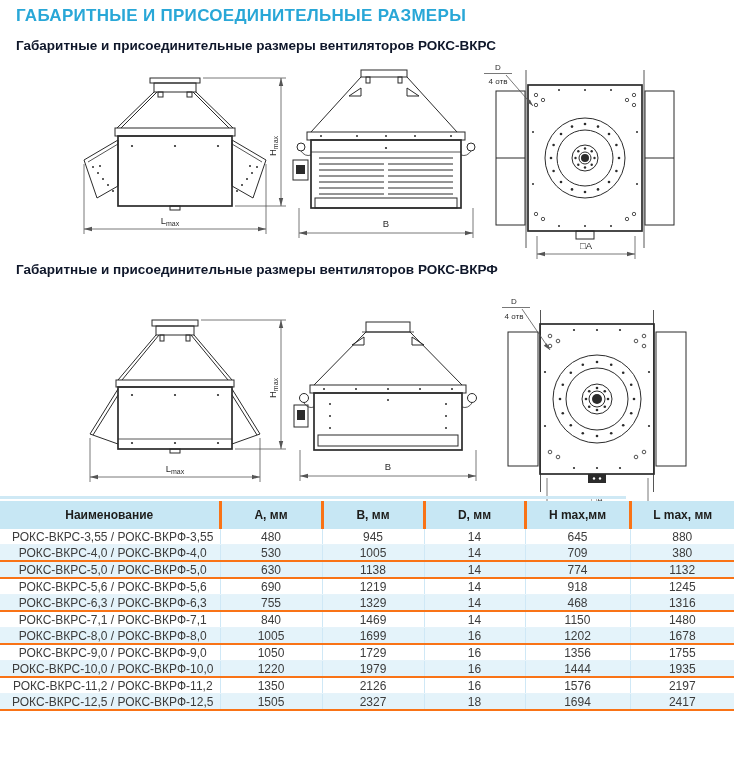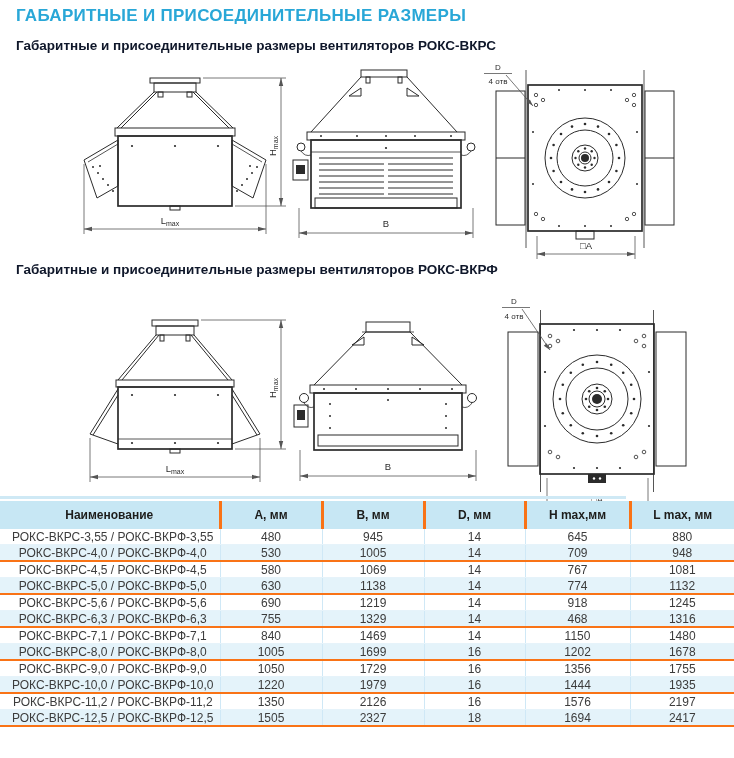--- a/index.html
+++ b/index.html
@@ -350,29 +350,21 @@
             <td>14</td>
             <td>645</td>
             <td>880</td>
           </tr>
           <tr class="alt">
             <td>РОКС-ВКРС-4,0 / РОКС-ВКРФ-4,0</td>
             <td>530</td>
             <td>1005</td>
             <td>14</td>
             <td>709</td>
-            <td>948</td>
-          </tr>
-          <tr>
-            <td>РОКС-ВКРС-4,5 / РОКС-ВКРФ-4,5</td>
-            <td>580</td>
-            <td>1069</td>
-            <td>14</td>
-            <td>767</td>
-            <td>1081</td>
+            <td>380</td>
           </tr>
           <tr class="alt">
             <td>РОКС-ВКРС-5,0 / РОКС-ВКРФ-5,0</td>
             <td>630</td>
             <td>1138</td>
             <td>14</td>
             <td>774</td>
             <td>1132</td>
           </tr>
           <tr>

